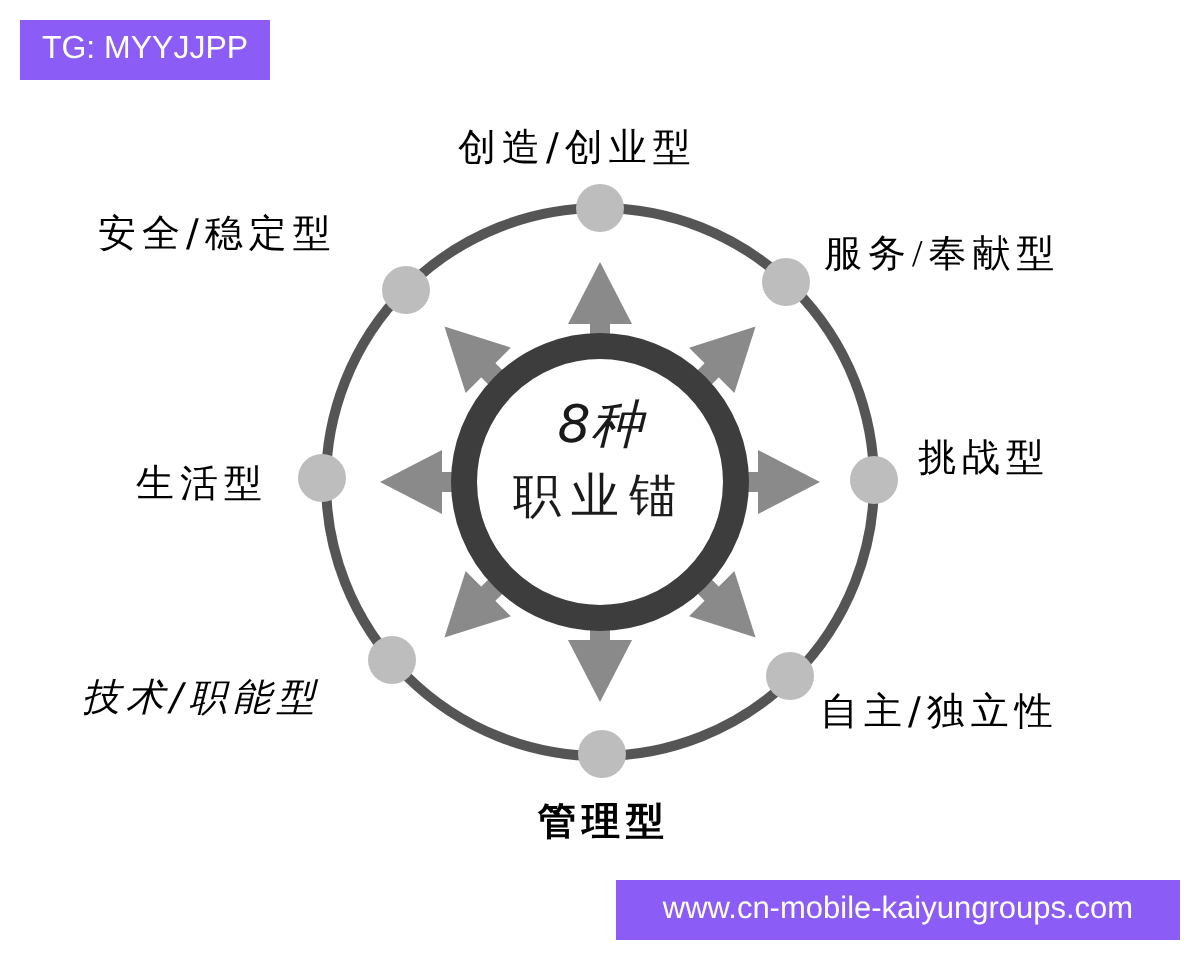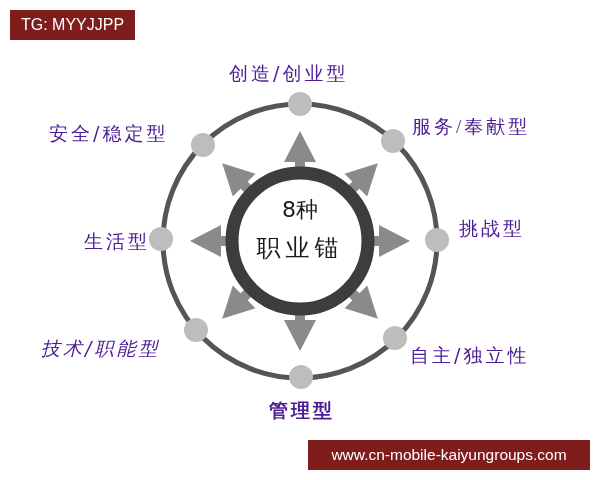--- a/index.html
+++ b/index.html
@@ -1,34 +1,34 @@
 <!DOCTYPE html>
 <html><head>
   <meta charset="utf-8">
   <style>
     html, body { margin: 0; padding: 0; }
     body {
       width: 600px; height: 480px; background: #ffffff; position: relative; overflow: hidden;
       font-family: "DejaVu Sans", "Liberation Sans", sans-serif;
     }
     .badge {
-      position: absolute; background: #7f1d1d; color: #ffffff;
+      position: absolute; background: #8b5cf6; color: #ffffff;
       font-family: "Liberation Sans", sans-serif;
       display: flex; align-items: center; justify-content: center;
     }
     #tg-badge { left: 10px; top: 10px; width: 125px; height: 30px; font-size: 16px; }
     #url-badge { left: 308px; top: 440px; width: 282px; height: 30px; font-size: 15.5px; }
     svg#diagram { position: absolute; left: 0; top: 0; }
     .label {
-      position: absolute; font-size: 19px; color: #4c1d95; letter-spacing: 3px; white-space: nowrap; text-align: right;
+      position: absolute; font-size: 19px; color: #000000; letter-spacing: 3px; white-space: nowrap; text-align: right;
     }
     .center-text {
       position: absolute; text-align: center; color: #1a1a1a; width: 140px; left: 230px;
     }
-    #center-line1 { top: 195px; font-size: 22px; }
+    #center-line1 { top: 195px; font-size: 26px; font-style: italic; }
     #center-line2 { top: 232px; font-size: 24px; letter-spacing: 5px; }
   </style>
 </head>
 <body>
 
 <div id="tg-badge" class="badge">TG: MYYJJPP</div>
 
 <svg id="diagram" width="600" height="480" viewBox="0 0 600 480">
 
   <circle cx="300" cy="241" r="137" fill="none" stroke="#555555" stroke-width="5"></circle>
@@ -84,16 +84,16 @@
 
 <div id="center-line1" class="center-text">8种</div>
 <div id="center-line2" class="center-text">职业锚</div>
 
 <div class="label" style="left:229px; top:61px;">创造/创业型</div>
 <div class="label" style="left:412px; top:114px;font-family:Liberation Serif, serif;">服务/奉献型</div>
 <div class="label" style="left:459px; top:216px;">挑战型</div>
 <div class="label" style="left:410px; top:343px;">自主/独立性</div>
 <div class="label" style="left:269px; top:398px;font-weight:bold;">管理型</div>
 <div class="label" style="left:41px; top:336px;font-style:italic;">技术/职能型</div>
-<div class="label" style="left:84px; top:229px;">生活型</div>
-<div class="label" style="left:49px; top:121px;">安全/稳定型</div>
+<div class="label" style="left:68px; top:229px;">生活型</div>
+<div class="label" style="left:49px; top:104px;">安全/稳定型</div>
 
 <div id="url-badge" class="badge">www.cn-mobile-kaiyungroups.com</div>
 
 </body></html>

